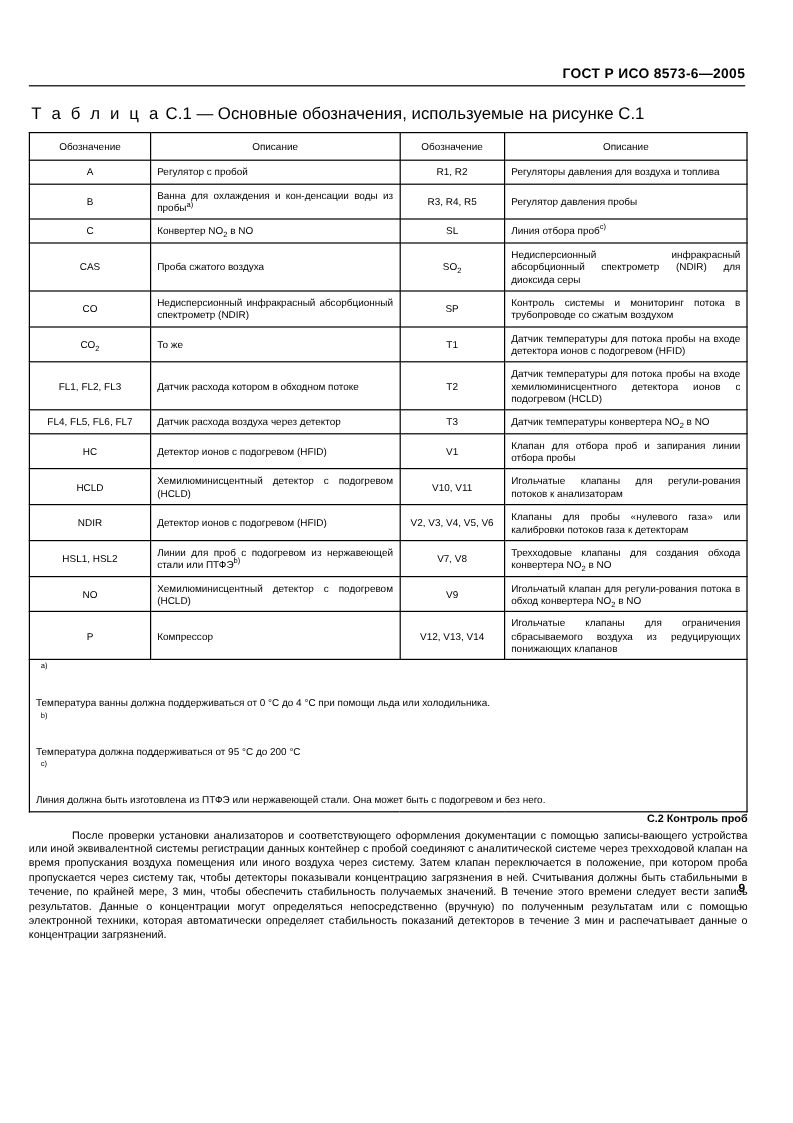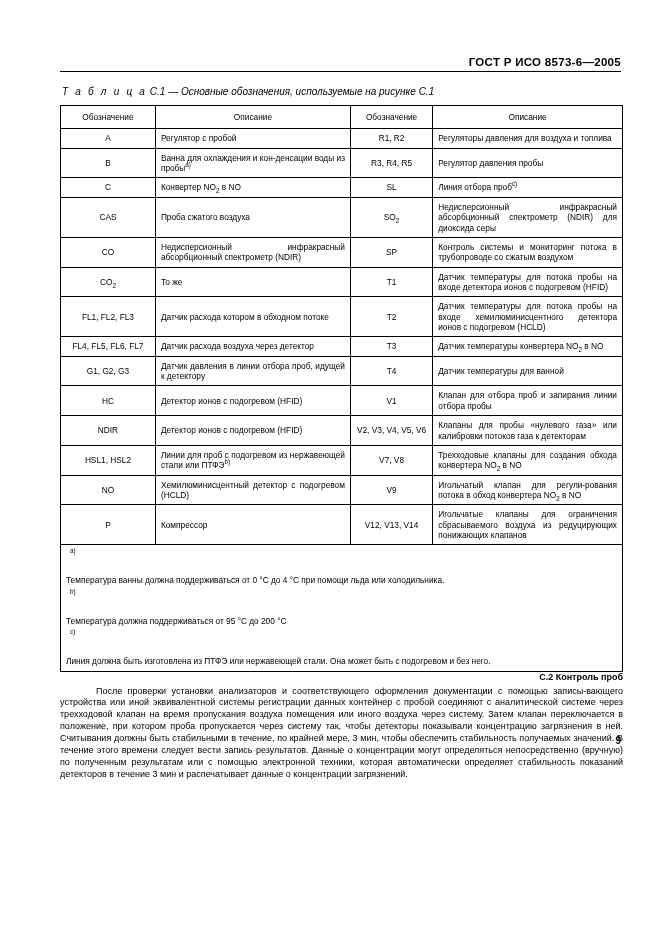--- a/index.html
+++ b/index.html
@@ -13,40 +13,39 @@
     font-family: "Liberation Sans", sans-serif;
     color: #000000;
     position: relative;
   }
   .page {
     position: absolute;
     left: 0; top: 0;
     width: 661px;
     height: 776px;
     box-sizing: border-box;
-    padding: 56px 38px 30px 60px;
+    padding: 56px 38px 30px 24px;
   }
   .header {
     text-align: right;
     font-size: 11.5px;
     font-weight: bold;
     letter-spacing: 0.3px;
     margin-bottom: 6px;
     padding-right: 2px;
   }
   .header-rule {
     border-bottom: 1.3px solid #000;
     margin-top: 3px;
     margin-bottom: 14px;
   }
   .table-caption {
-    font-size: 10px;
+    font-size: 14px;
     margin-bottom: 8px;
     padding-left: 2px;
-    font-style: italic;
   }
   .table-caption .sp {
     letter-spacing: 2.2px;
   }
   table.main {
     border-collapse: collapse;
     width: 100%;
     table-layout: fixed;
     border-radius: 22px;
   }
@@ -196,30 +195,30 @@
           <td class="c-code">T2</td>
           <td class="c-desc">Датчик температуры для потока пробы на входе хемилюминисцентного детектора ионов с подогревом (HCLD)</td>
         </tr>
         <tr>
           <td class="c-code">FL4, FL5, FL6, FL7</td>
           <td class="c-desc">Датчик расхода воздуха через детектор</td>
           <td class="c-code">T3</td>
           <td class="c-desc">Датчик температуры конвертера NO<sub>2</sub> в NO</td>
         </tr>
         <tr>
-          <td class="c-code">G1, G2, G3</td>
-          <td class="c-desc">Датчик давления в линии отбора проб, идущей к детектору</td>
-          <td class="c-code">T4</td>
-          <td class="c-desc">Датчик температуры для ванной</td>
-        </tr>
-        <tr>
           <td class="c-code">HC</td>
           <td class="c-desc">Детектор ионов с подогревом (HFID)</td>
           <td class="c-code">V1</td>
           <td class="c-desc">Клапан для отбора проб и запирания линии отбора пробы</td>
+        </tr>
+        <tr>
+          <td class="c-code">HCLD</td>
+          <td class="c-desc">Хемилюминисцентный детектор с подогревом (HCLD)</td>
+          <td class="c-code">V10, V11</td>
+          <td class="c-desc">Игольчатые клапаны для регули-рования потоков к анализаторам</td>
         </tr>
         <tr>
           <td class="c-code">NDIR</td>
           <td class="c-desc">Детектор ионов с подогревом (HFID)</td>
           <td class="c-code">V2, V3, V4, V5, V6</td>
           <td class="c-desc">Клапаны для пробы «нулевого газа» или калибровки потоков газа к детекторам</td>
         </tr>
         <tr>
           <td class="c-code">HSL1, HSL2</td>
           <td class="c-desc">Линии для проб с подогревом из нержавеющей стали или ПТФЭ<sup>b)</sup></td>

